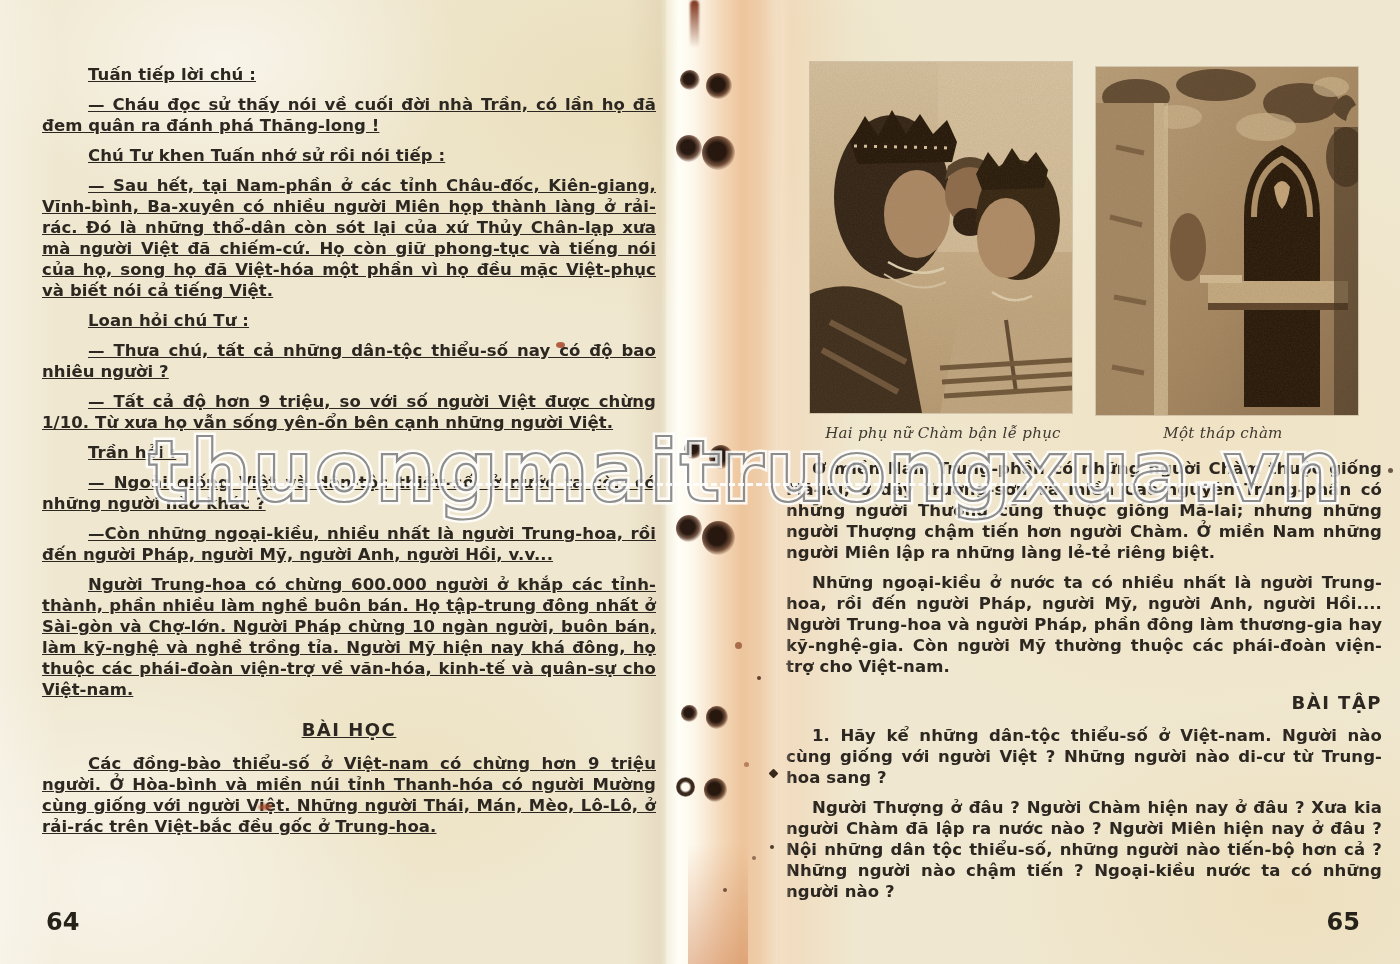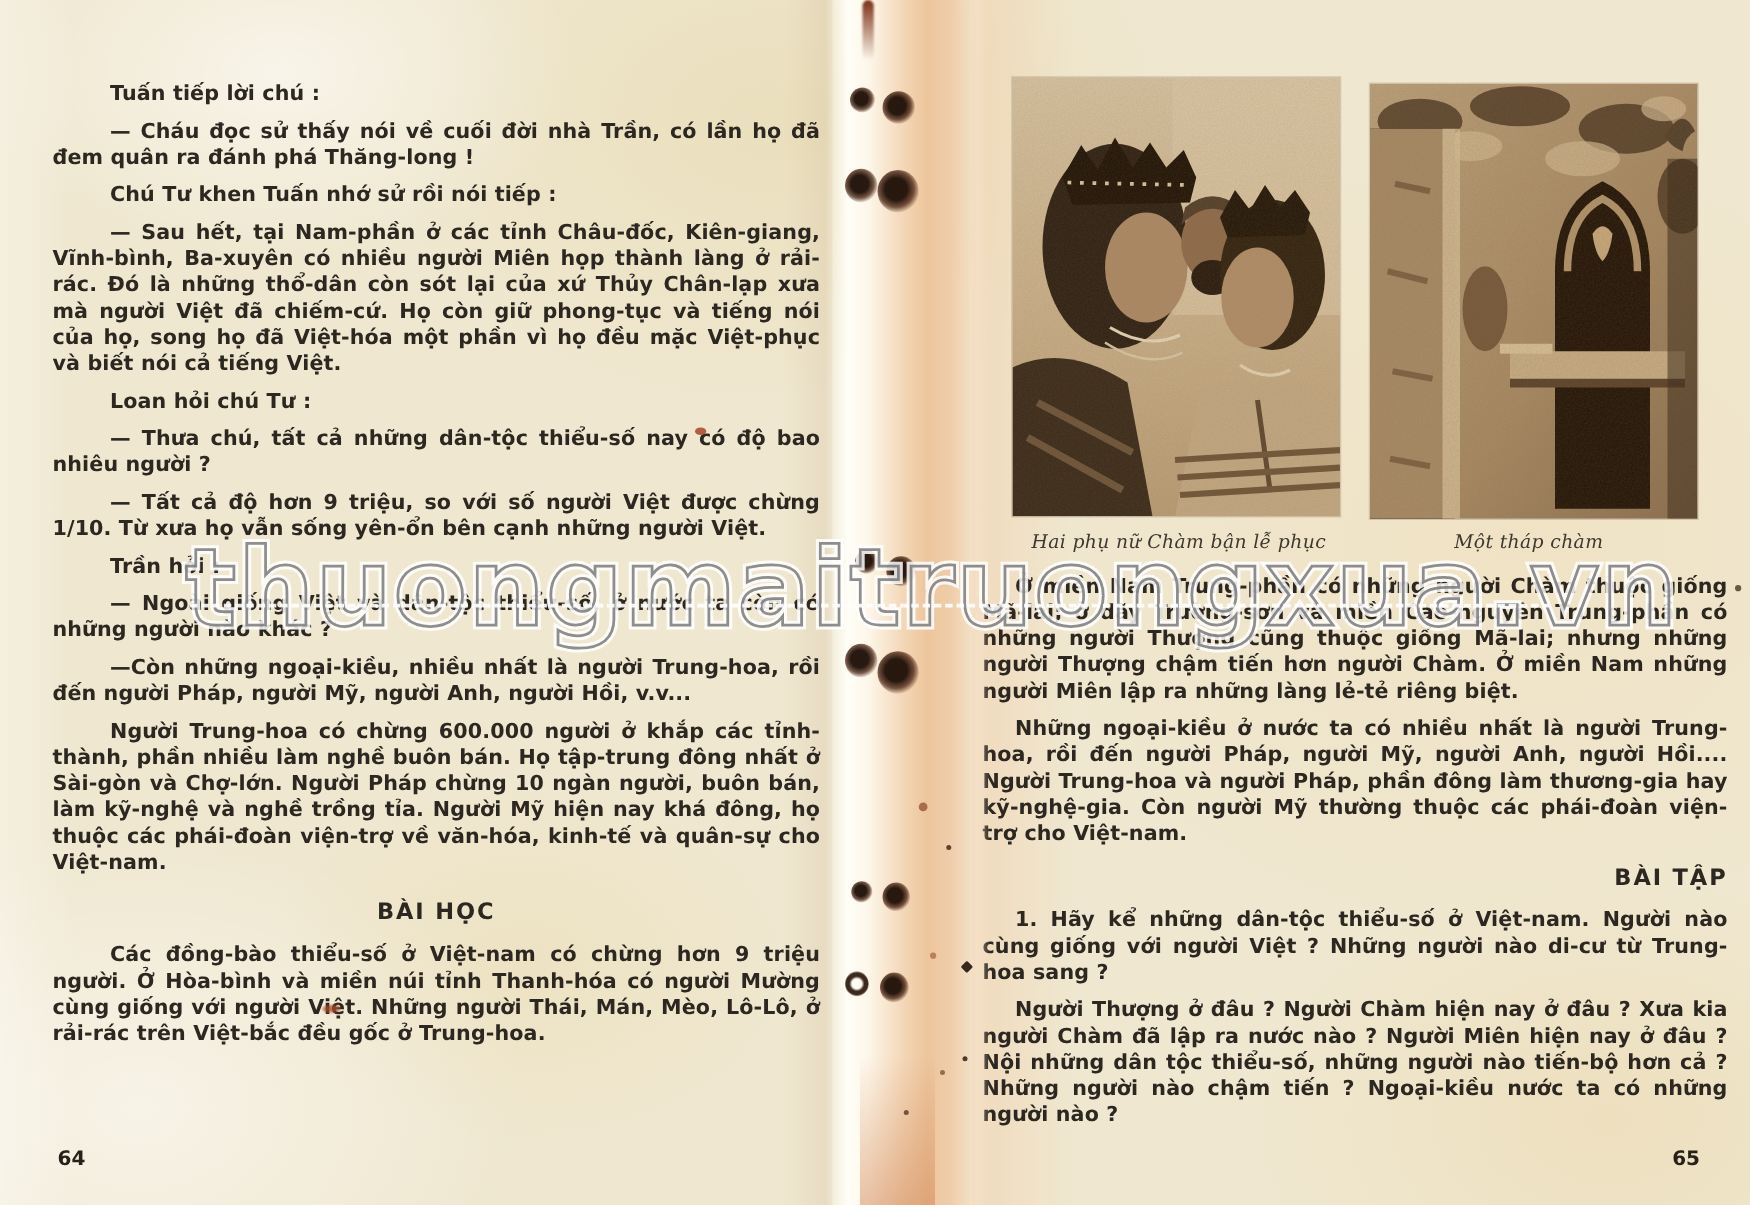--- a/index.html
+++ b/index.html
@@ -12,29 +12,29 @@
       radial-gradient(ellipse 420px 300px at 44% 10%, rgba(223,203,140,.28), rgba(223,203,140,0) 75%),
       radial-gradient(ellipse 520px 420px at 86% 45%, rgba(242,218,178,.35), rgba(242,218,178,0) 75%),
       radial-gradient(ellipse 430px 320px at 8% 92%, rgba(255,255,255,.5), rgba(255,255,255,0) 72%),
       radial-gradient(ellipse 380px 260px at 92% 93%, rgba(236,210,160,.35), rgba(236,210,160,0) 75%),
       radial-gradient(ellipse 300px 200px at 30% 80%, rgba(231,209,150,.22), rgba(231,209,150,0) 70%);
   }
   
   .page{position:absolute;top:0;height:964px;box-sizing:border-box;color:#2c2721;}
   .page-left{left:0;width:666px;padding:64px 10px 0 42px;
     background:linear-gradient(90deg, rgba(255,255,255,.35), rgba(255,255,255,0) 60px,
-               rgba(0,0,0,0) calc(100% - 40px), rgba(198,172,138,.22));}
+               rgba(0,0,0,0) calc(100% - 40px), rgba(198,172,138,.22));text-decoration:underline;}
   .page-right{left:778px;width:622px;
     background:linear-gradient(90deg, rgba(243,205,170,.5), rgba(243,205,170,0) 78px);}
   .body-text p{margin:0 0 9px 0;font-size:16.5px;line-height:21px;font-weight:700;
     letter-spacing:.1px;text-align:justify;text-indent:46px;}
   .body-text p.speaker{text-align:left;}
   .section-heading{margin:19px 0 13px 0;text-align:center;font-size:18px;font-weight:700;
     letter-spacing:1.5px;}
-  .page-number{position:absolute;bottom:28px;font-size:16px;font-weight:700;color:#262119;}
+  .page-number{position:absolute;bottom:28px;font-size:24px;font-weight:700;color:#262119;}
   .page-number.num-left{left:46px;}
   .page-number.num-right{right:40px;}
   
   figure{margin:0;position:absolute;}
   .photo{display:block;box-shadow:0 0 0 1px rgba(92,70,48,.2), inset 0 0 14px rgba(80,60,40,.3);}
   .fig-women{left:32px;top:62px;}
   .fig-tower{left:318px;top:67px;}
   .caption{position:absolute;top:424px;width:258px;text-align:center;
     font-family:"DejaVu Serif","Liberation Serif",serif;font-style:italic;
     font-size:15px;color:#3d3830;letter-spacing:.3px;}

